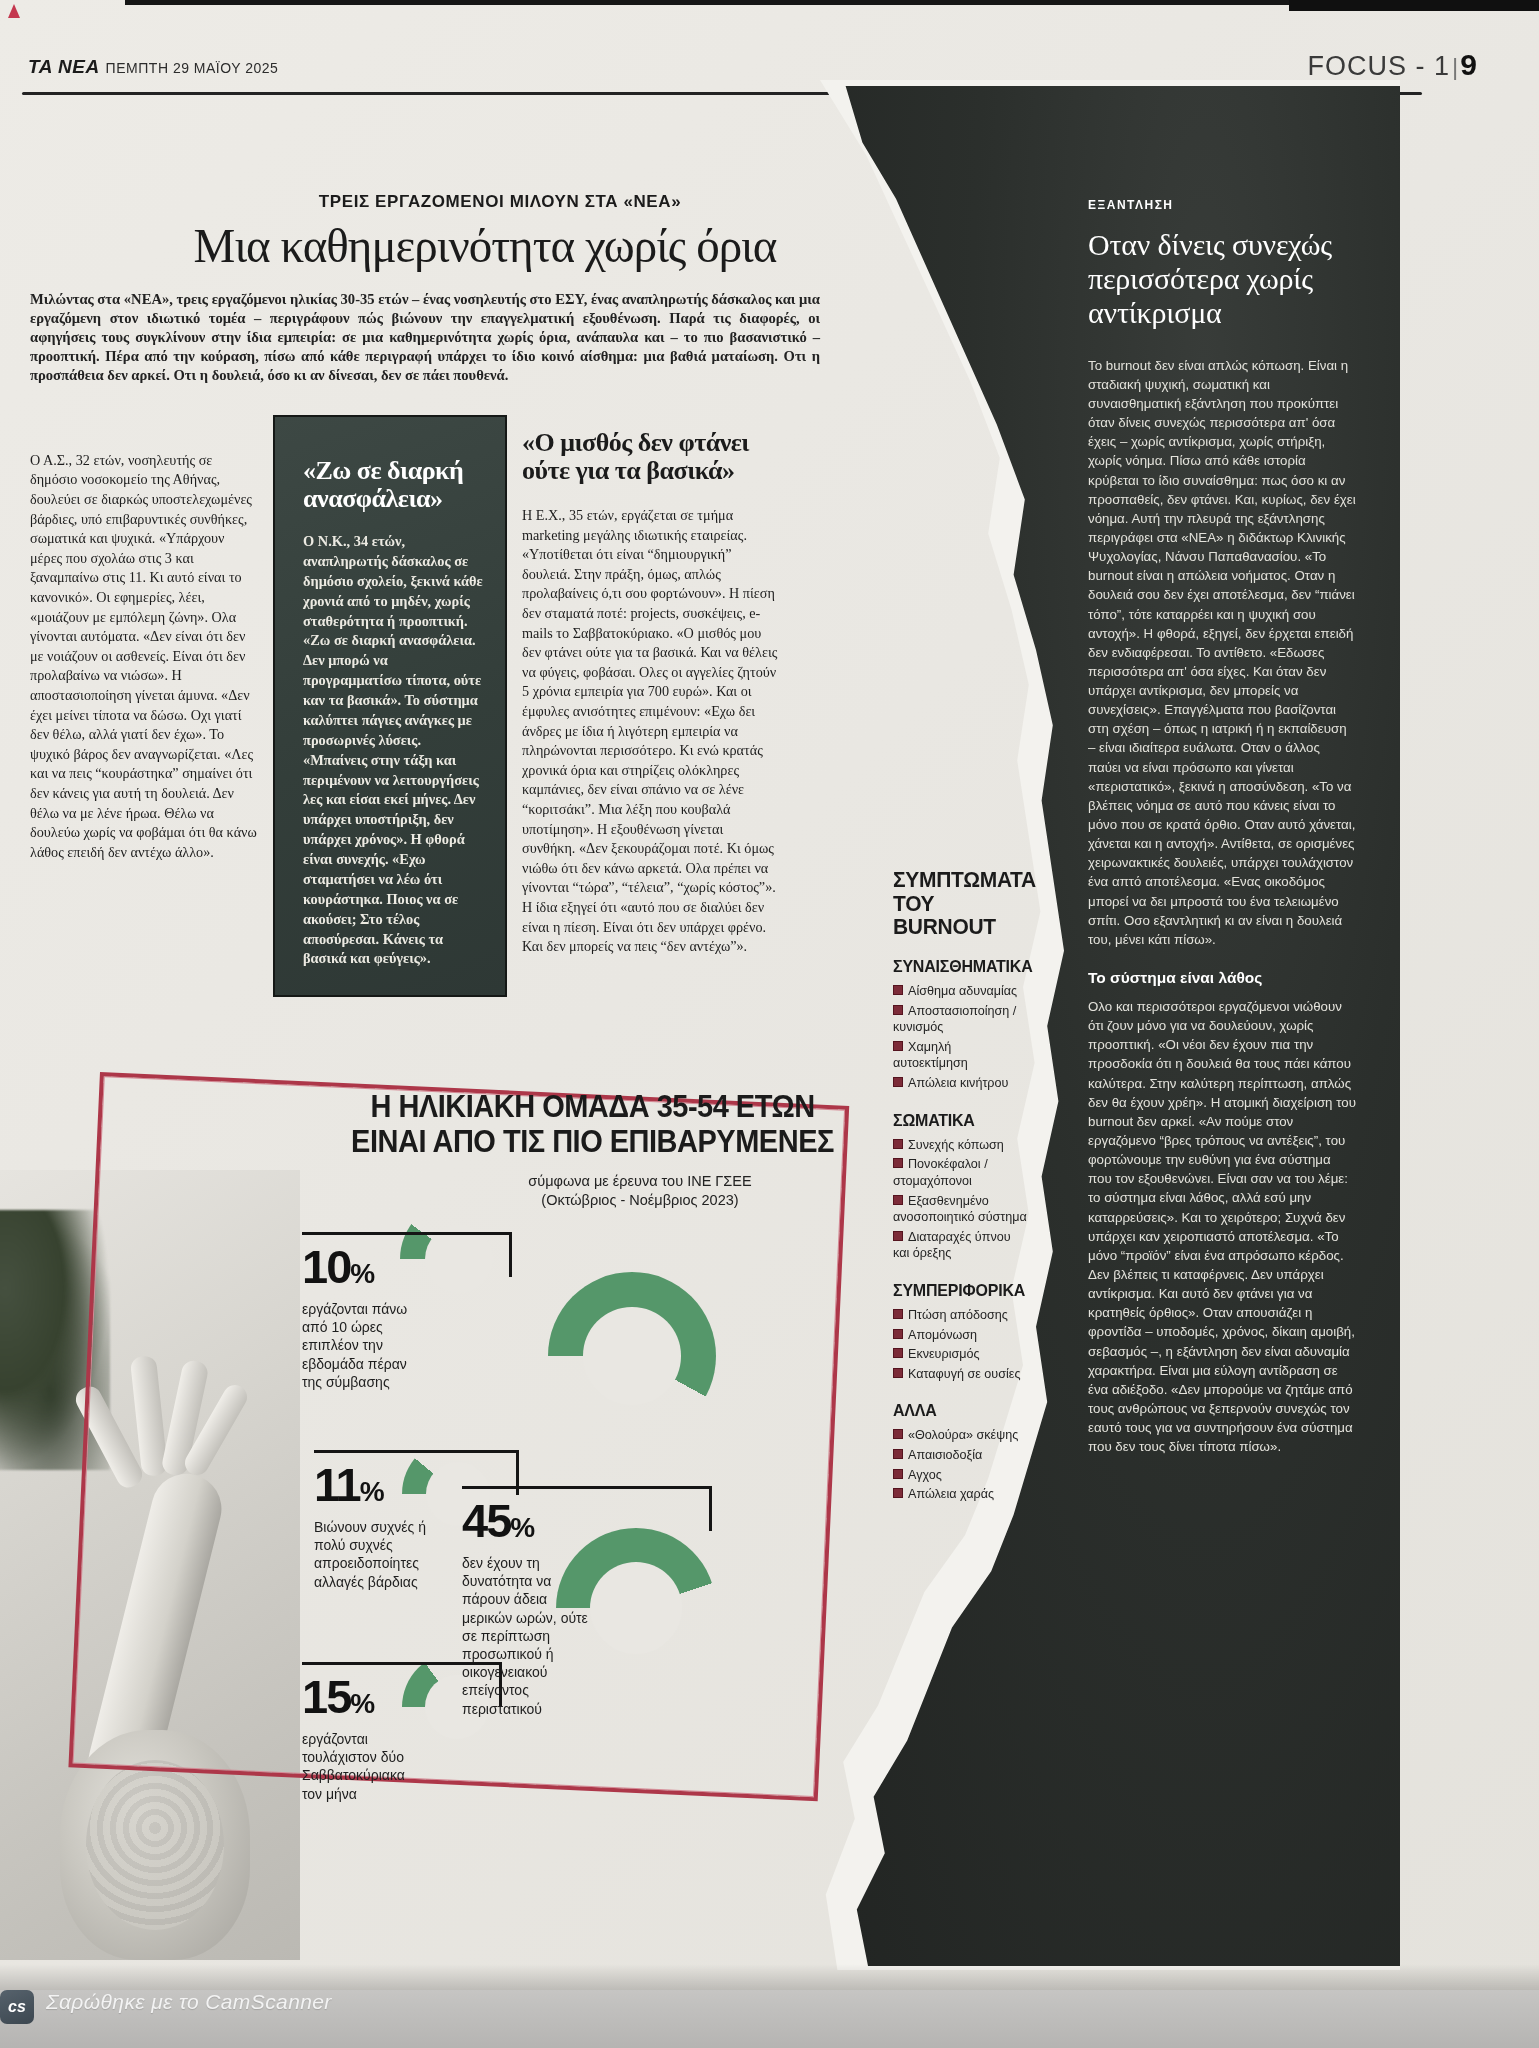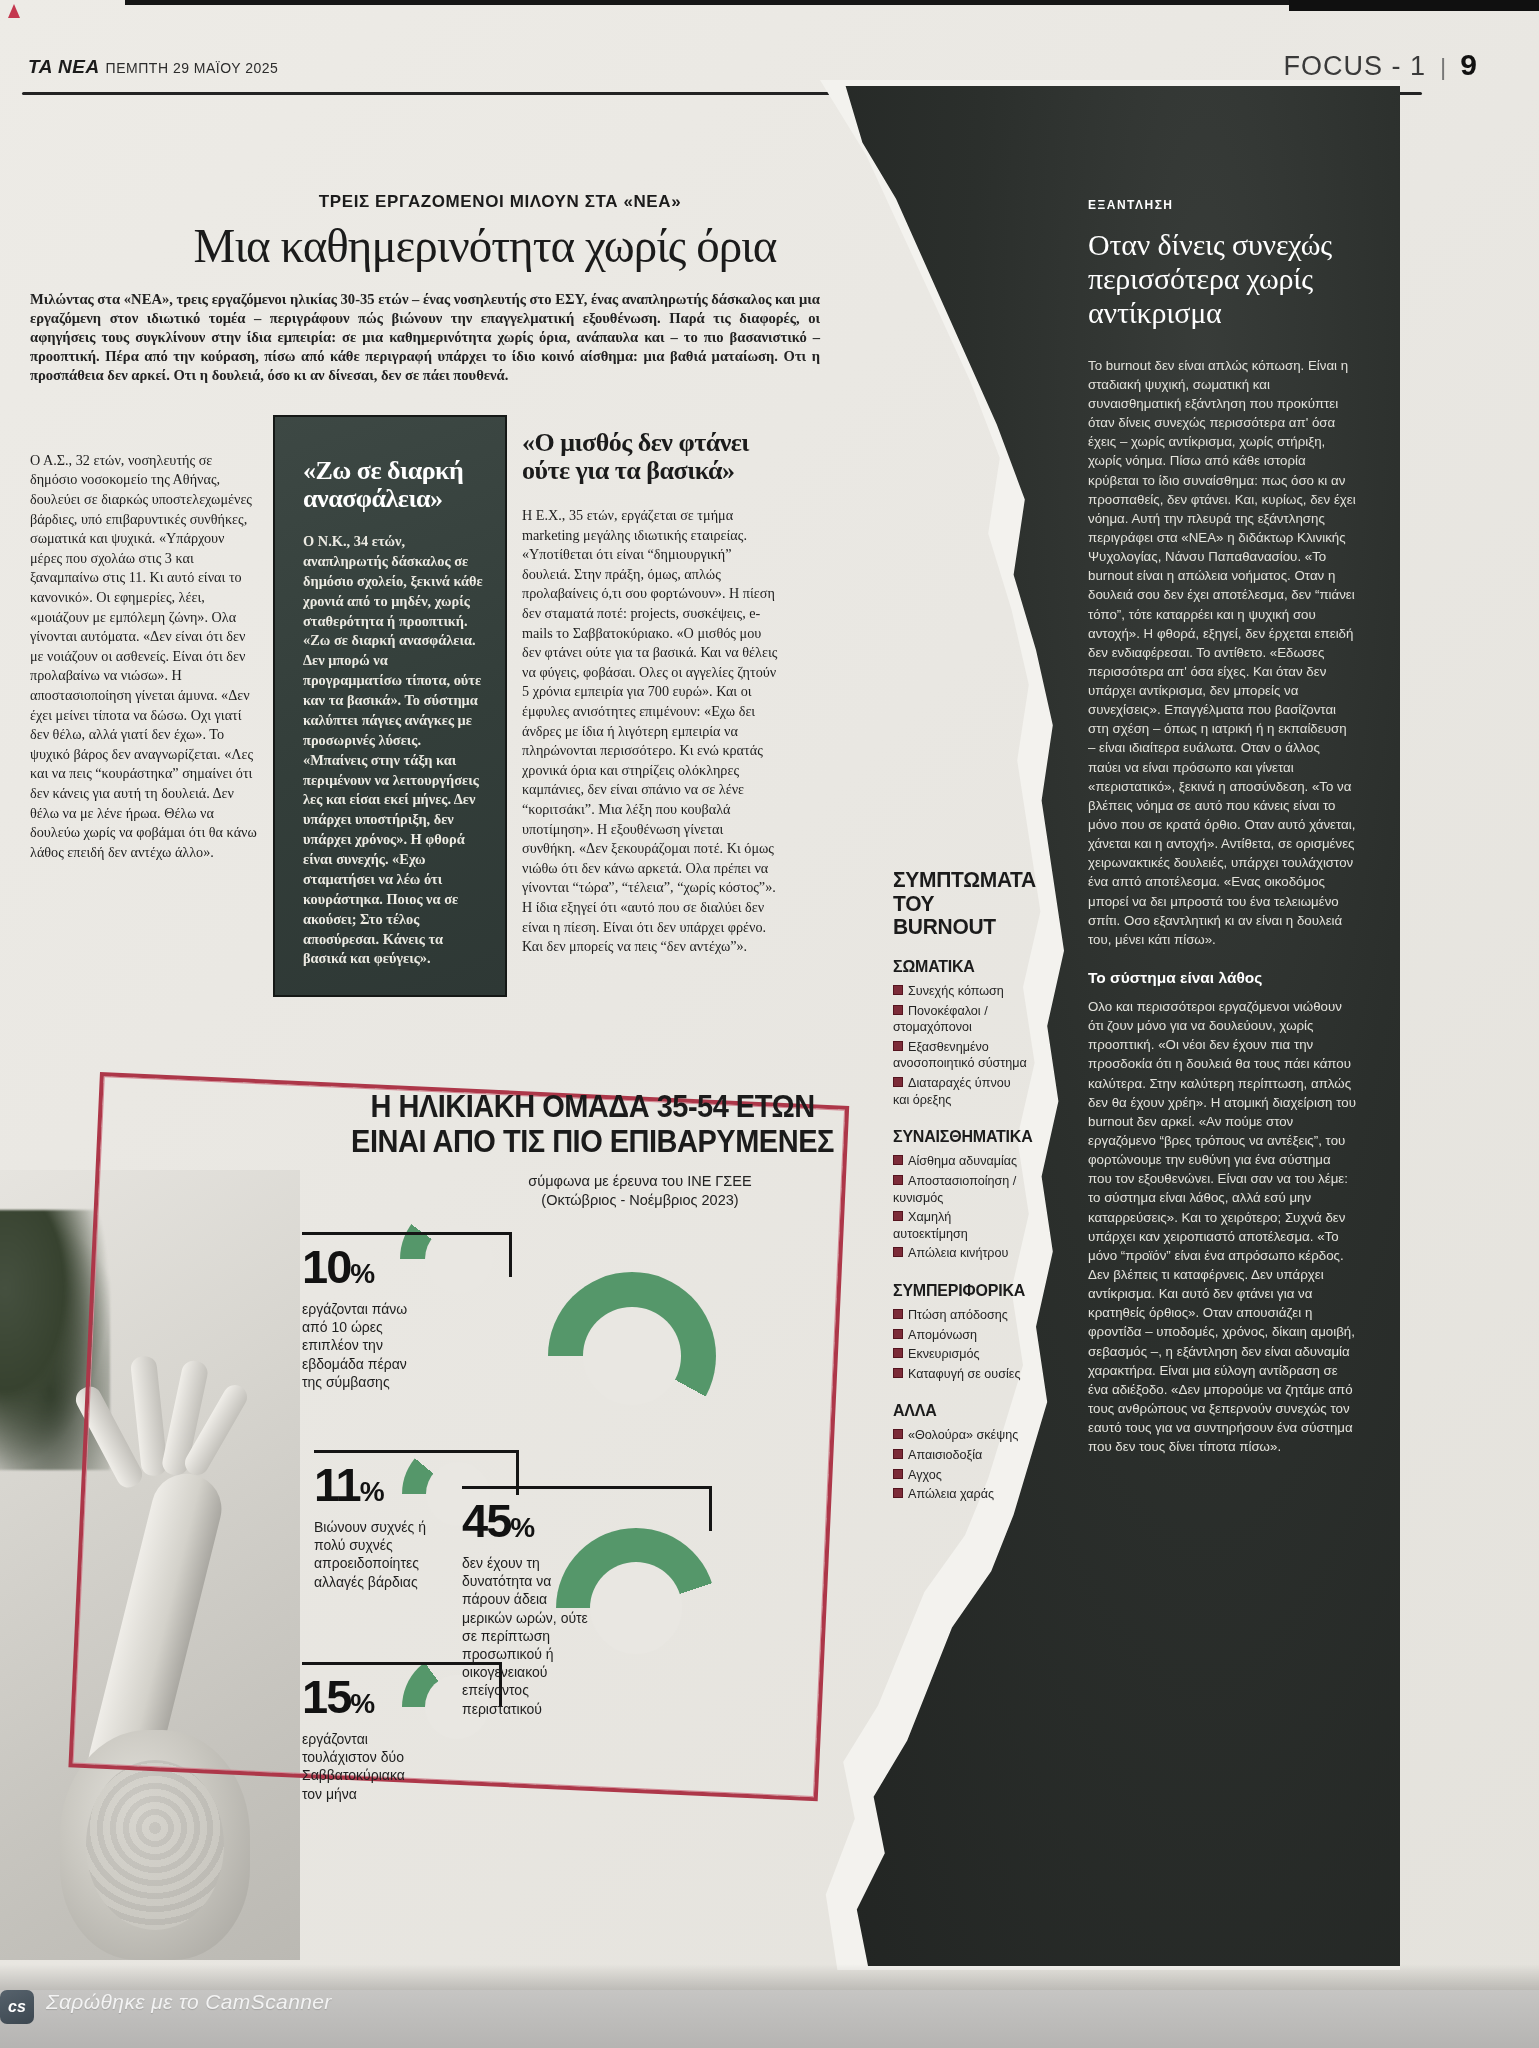--- a/index.html
+++ b/index.html
@@ -8,21 +8,21 @@
         font-family:"Liberation Sans",sans-serif;color:#1b1b1b;}
   
   .artifact-top{position:absolute;left:125px;top:0;right:0;height:5px;background:#161616;}
   .artifact-top-right{position:absolute;right:0;top:0;width:250px;height:11px;background:#101010;}
   .artifact-red-mark{position:absolute;left:8px;top:4px;width:12px;height:14px;background:#c4374e;
         clip-path:polygon(50% 0,100% 100%,0 100%);}
   
   .masthead{position:absolute;left:28px;top:56px;display:flex;align-items:baseline;gap:6px;}
   .paper-name{font-weight:bold;font-size:19px;letter-spacing:.5px;font-style:italic;}
   .paper-date{font-size:14px;color:#2c2c2c;letter-spacing:.5px;}
-  .folio{position:absolute;right:62px;top:48px;display:flex;align-items:baseline;gap:14px;text-align:right;}
+  .folio{position:absolute;right:62px;top:48px;display:flex;align-items:baseline;gap:2px;text-align:right;}
   .folio-section{font-size:27px;color:#3a3a3a;letter-spacing:1px;font-family:"Liberation Sans",sans-serif;}
   .folio-sep{color:#777;font-size:24px;}
   .folio-page{font-size:30px;font-weight:bold;color:#111;}
   .head-rule{position:absolute;left:22px;top:92px;width:1400px;height:3px;background:#232323;border-radius:2px;}
   
   .main{position:absolute;left:30px;top:192px;width:790px;}
   .kicker-row{padding-left:150px;text-align:center;}
   .kicker{font-size:17px;font-weight:bold;letter-spacing:.6px;}
   .headline{padding-left:120px;text-align:center;font-family:"Liberation Serif",serif;
         font-size:47px;font-weight:400;letter-spacing:-1px;margin-top:6px;transform:scaleY(1.05);}
@@ -212,34 +212,34 @@
     <div class="stat-value"><span>45</span><span class="pct">%</span></div>
     <div class="stat-label">δεν έχουν τη δυνατότητα να πάρουν άδεια μερικών ωρών, ούτε σε περίπτωση προσωπικού ή οικογενειακού επείγοντος περιστατικού</div>
   </div>
 
   <div class="symptoms">
     <div class="sym-title">
       <span>ΣΥΜΠΤΩΜΑΤΑ</span><br>
       <span>ΤΟΥ BURNOUT</span>
     </div>
     <div class="sym-group">
+      <div class="sym-group-name">ΣΥΝΑΙΣΘΗΜΑΤΙΚΑ</div>
+      <div class="sym-item"><span class="bullet-square"></span><span>Αίσθημα αδυναμίας</span></div>
+      <div class="sym-item"><span class="bullet-square"></span><span>Αποστασιοποίηση / κυνισμός</span></div>
+      <div class="sym-item"><span class="bullet-square"></span><span>Χαμηλή αυτοεκτίμηση</span></div>
+      <div class="sym-item"><span class="bullet-square"></span><span>Απώλεια κινήτρου</span></div>
+    </div>
+    <div class="sym-group">
       <div class="sym-group-name">ΣΩΜΑΤΙΚΑ</div>
       <div class="sym-item"><span class="bullet-square"></span><span>Συνεχής κόπωση</span></div>
       <div class="sym-item"><span class="bullet-square"></span><span>Πονοκέφαλοι / στομαχόπονοι</span></div>
       <div class="sym-item"><span class="bullet-square"></span><span>Εξασθενημένο ανοσοποιητικό σύστημα</span></div>
       <div class="sym-item"><span class="bullet-square"></span><span>Διαταραχές ύπνου και όρεξης</span></div>
     </div>
     <div class="sym-group">
-      <div class="sym-group-name">ΣΥΝΑΙΣΘΗΜΑΤΙΚΑ</div>
-      <div class="sym-item"><span class="bullet-square"></span><span>Αίσθημα αδυναμίας</span></div>
-      <div class="sym-item"><span class="bullet-square"></span><span>Αποστασιοποίηση / κυνισμός</span></div>
-      <div class="sym-item"><span class="bullet-square"></span><span>Χαμηλή αυτοεκτίμηση</span></div>
-      <div class="sym-item"><span class="bullet-square"></span><span>Απώλεια κινήτρου</span></div>
-    </div>
-    <div class="sym-group">
       <div class="sym-group-name">ΣΥΜΠΕΡΙΦΟΡΙΚΑ</div>
       <div class="sym-item"><span class="bullet-square"></span><span>Πτώση απόδοσης</span></div>
       <div class="sym-item"><span class="bullet-square"></span><span>Απομόνωση</span></div>
       <div class="sym-item"><span class="bullet-square"></span><span>Εκνευρισμός</span></div>
       <div class="sym-item"><span class="bullet-square"></span><span>Καταφυγή σε ουσίες</span></div>
     </div>
     <div class="sym-group">
       <div class="sym-group-name">ΑΛΛΑ</div>
       <div class="sym-item"><span class="bullet-square"></span><span>«Θολούρα» σκέψης</span></div>
       <div class="sym-item"><span class="bullet-square"></span><span>Απαισιοδοξία</span></div>

